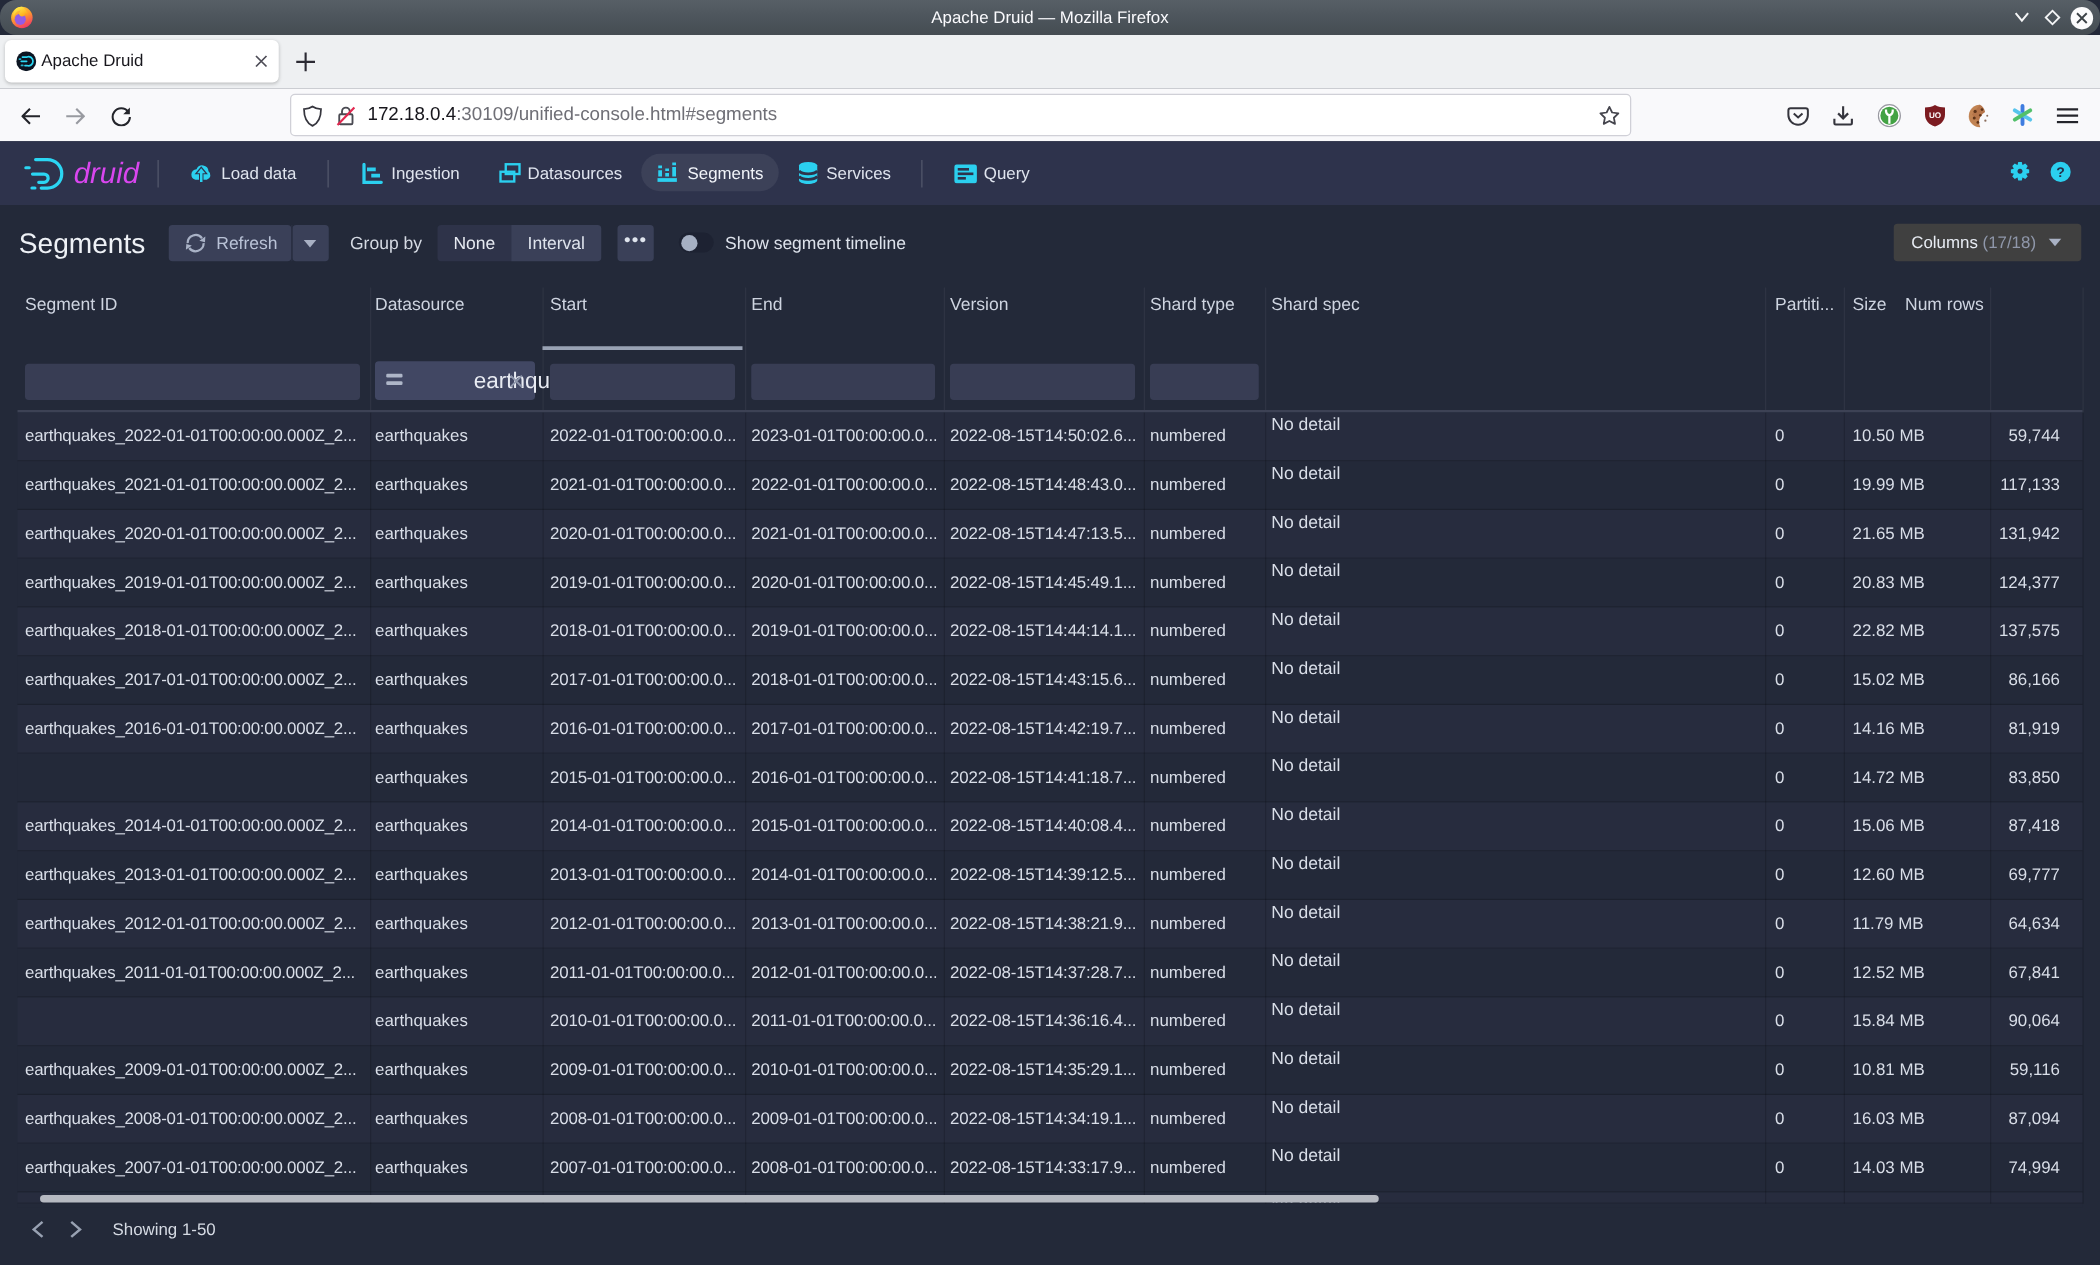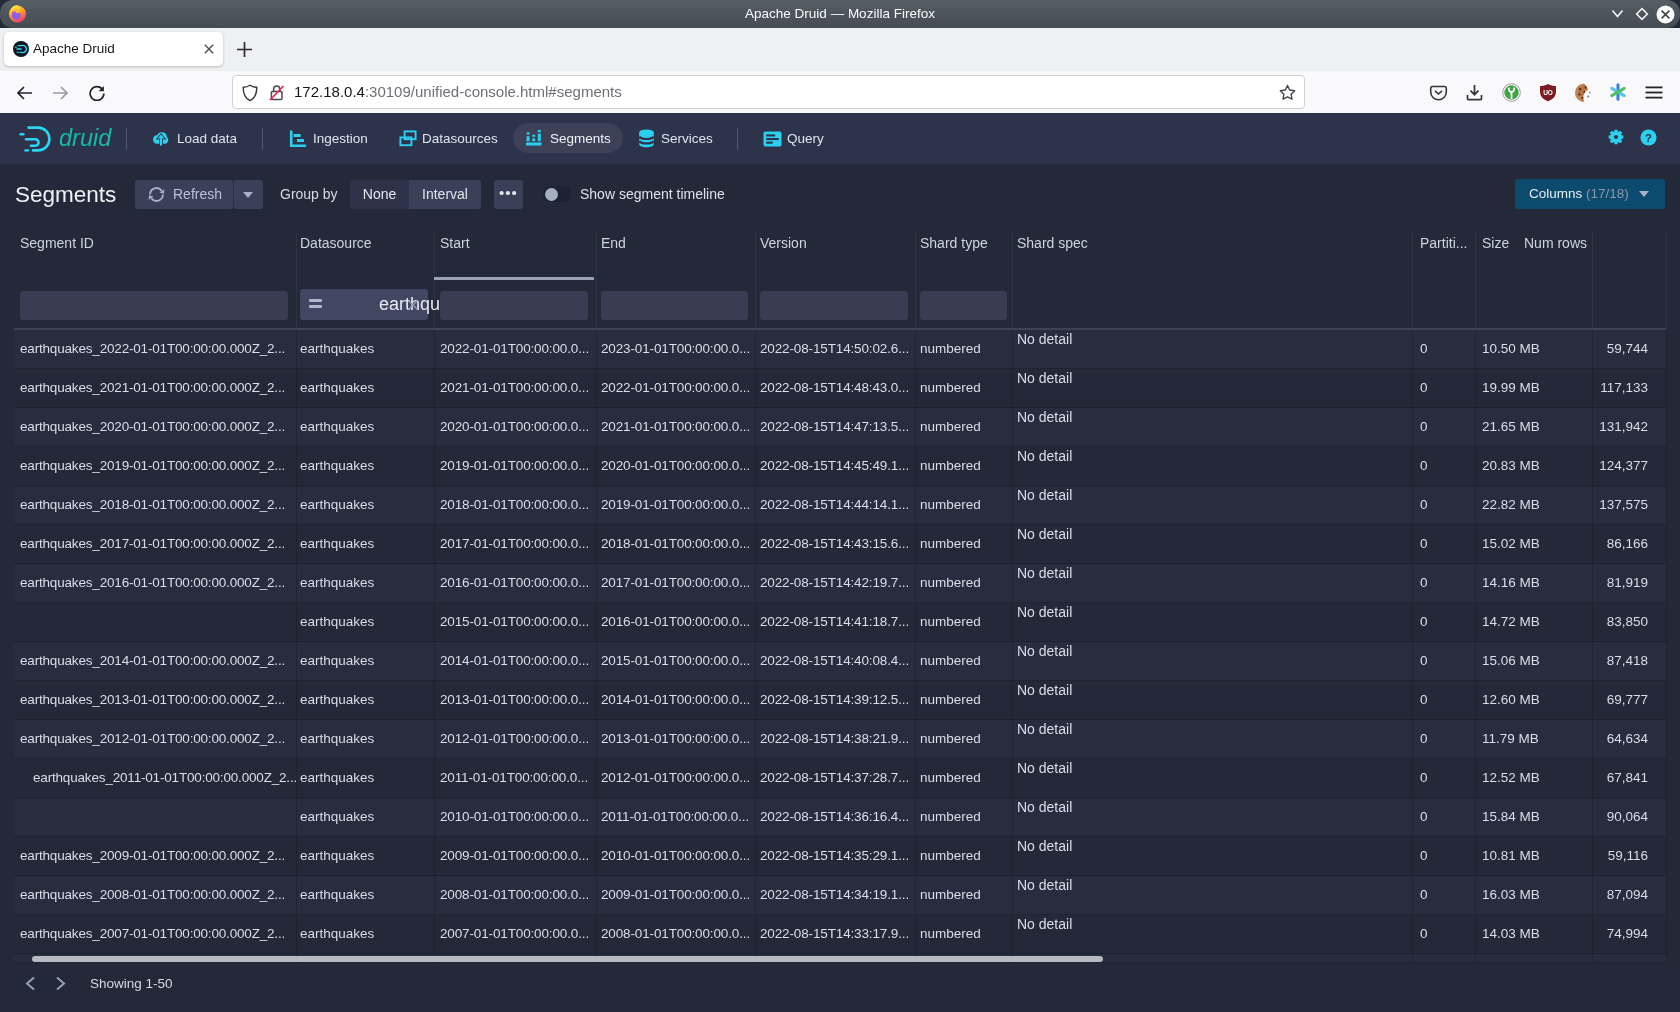--- a/index.html
+++ b/index.html
@@ -22,29 +22,29 @@
   border:1px solid #d0d0d7; border-radius:4px; }
 #urltext { position:absolute; left:61px; top:0; height:32px; line-height:32px; font-size:15px; color:#17161c; }
 #urltext span { color:#6f6f76; }
 
 
 #navbar { position:absolute; left:0; top:113px; width:1680px; height:51px; background:#2e334c; }
 .navdiv { position:absolute; top:15px; width:1px; height:22px; background:rgba(255,255,255,0.18); }
 .navtext { position:absolute; top:0; height:51px; line-height:51px; font-size:13.5px; color:#dfe4ee; }
 #segpill { position:absolute; left:513px; top:10px; width:110px; height:30px; background:#3c4158; border-radius:15px; }
 #druidword { position:absolute; left:59px; top:0; height:52px; line-height:50px; font-size:23.5px; font-style:italic;
-  color:#14b8a6; }
+  color:#d946ef; }
 
 
 #ptitle { position:absolute; left:15px; top:180px; height:30px; line-height:30px; font-size:22.5px; color:#eef1f6; }
 .btn { position:absolute; top:180px; height:29px; background:#3a4058; border-radius:3px; }
 .btntext { font-size:14px; line-height:29px; }
 #grouplabel { position:absolute; left:280px; top:180px; height:29px; line-height:29px; font-size:14px; color:#d5dae3; }
 #togglelabel { position:absolute; left:580px; top:180px; height:29px; line-height:29px; font-size:14px; color:#dde2eb; }
-#colsbtn { position:absolute; left:1515px; top:179px; width:150px; height:30px; background:#0c4a6e; border-radius:3px;
+#colsbtn { position:absolute; left:1515px; top:179px; width:150px; height:30px; background:#404040; border-radius:3px;
   font-size:13.5px; line-height:30px; color:#e8ecf3; text-align:left; padding-left:14px; }
 #colsbtn span { color:#8f97aa; }
 
 
 .hcell { position:absolute; top:233px; height:20px; line-height:20px; font-size:14px; color:#ced4e0; }
 .vlh { position:absolute; top:230px; height:100px; width:1px; background:rgba(255,255,255,0.05); }
 .vld { position:absolute; top:330px; height:633px; width:1px; background:rgba(0,0,0,0.16); z-index:3; }
 #sortline { position:absolute; left:434px; top:277px; width:160px; height:3px; background:#99a2b4; }
 #theadline { position:absolute; left:14px; top:328px; width:1652px; height:2px; background:#3d4255; }
 .finput { position:absolute; top:291px; height:29px; background:#383d54; border-radius:3px; }
@@ -465,21 +465,21 @@
     <div class="tc" style="left:426px;width:149px;letter-spacing:-0.14px">2012-01-01T00:00:00.0...</div>
     <div class="tc" style="left:587px;width:148px;letter-spacing:-0.14px">2013-01-01T00:00:00.0...</div>
     <div class="tc" style="left:746px;width:149px;letter-spacing:-0.14px">2022-08-15T14:38:21.9...</div>
     <div class="tc" style="left:906px;width:88px">numbered</div>
     <div class="tc tctop" style="left:1003px;width:390px">No detail</div>
     <div class="tc" style="left:1406px;width:50px">0</div>
     <div class="tc" style="left:1468px;width:106px">11.79 MB</div>
     <div class="tc tcr" style="left:1578px;width:56px">64,634</div>
   </div>
 <div class="trow" style="top:759px;background:#232939">
-    <div class="tc" style="left:19px;width:270px;letter-spacing:-0.18px">earthquakes_2011-01-01T00:00:00.000Z_2...</div>
+    <div class="tc" style="left:6px;width:270px;letter-spacing:-0.18px">earthquakes_2011-01-01T00:00:00.000Z_2...</div>
     <div class="tc" style="left:286px;width:130px">earthquakes</div>
     <div class="tc" style="left:426px;width:149px;letter-spacing:-0.14px">2011-01-01T00:00:00.0...</div>
     <div class="tc" style="left:587px;width:148px;letter-spacing:-0.14px">2012-01-01T00:00:00.0...</div>
     <div class="tc" style="left:746px;width:149px;letter-spacing:-0.14px">2022-08-15T14:37:28.7...</div>
     <div class="tc" style="left:906px;width:88px">numbered</div>
     <div class="tc tctop" style="left:1003px;width:390px">No detail</div>
     <div class="tc" style="left:1406px;width:50px">0</div>
     <div class="tc" style="left:1468px;width:106px">12.52 MB</div>
     <div class="tc tcr" style="left:1578px;width:56px">67,841</div>
   </div>

